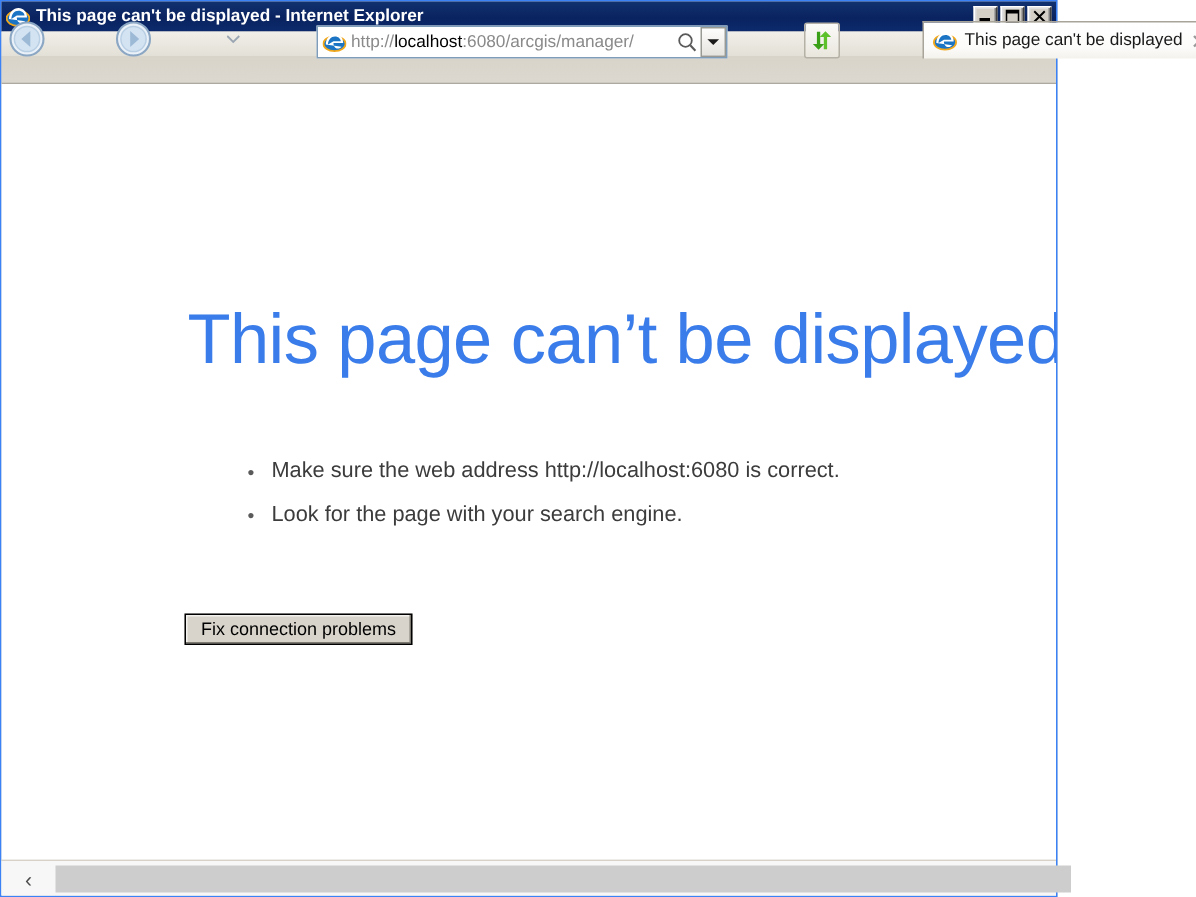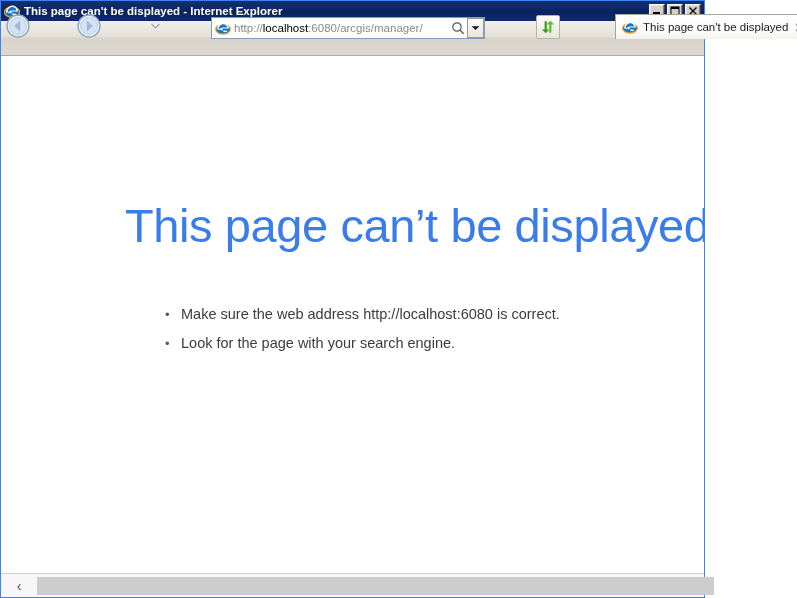--- a/index.html
+++ b/index.html
@@ -448,20 +448,21 @@
   </div>
 
   <div id="content">
     <div id="err-heading">This page can’t be displayed</div>
 
     <ul id="err-list">
       <li>Make sure the web address http://localhost:6080 is correct.</li>
       <li>Look for the page with your search engine.</li>
     </ul>
 
+    <button id="fix-btn">Fix connection problems</button>
   </div>
 
   <div id="hscroll">
     <span class="sb-arrow">‹</span>
     <span id="sb-track">
       <span id="sb-thumb"></span>
     </span>
     <span class="sb-arrow">›</span>
   </div>
 

